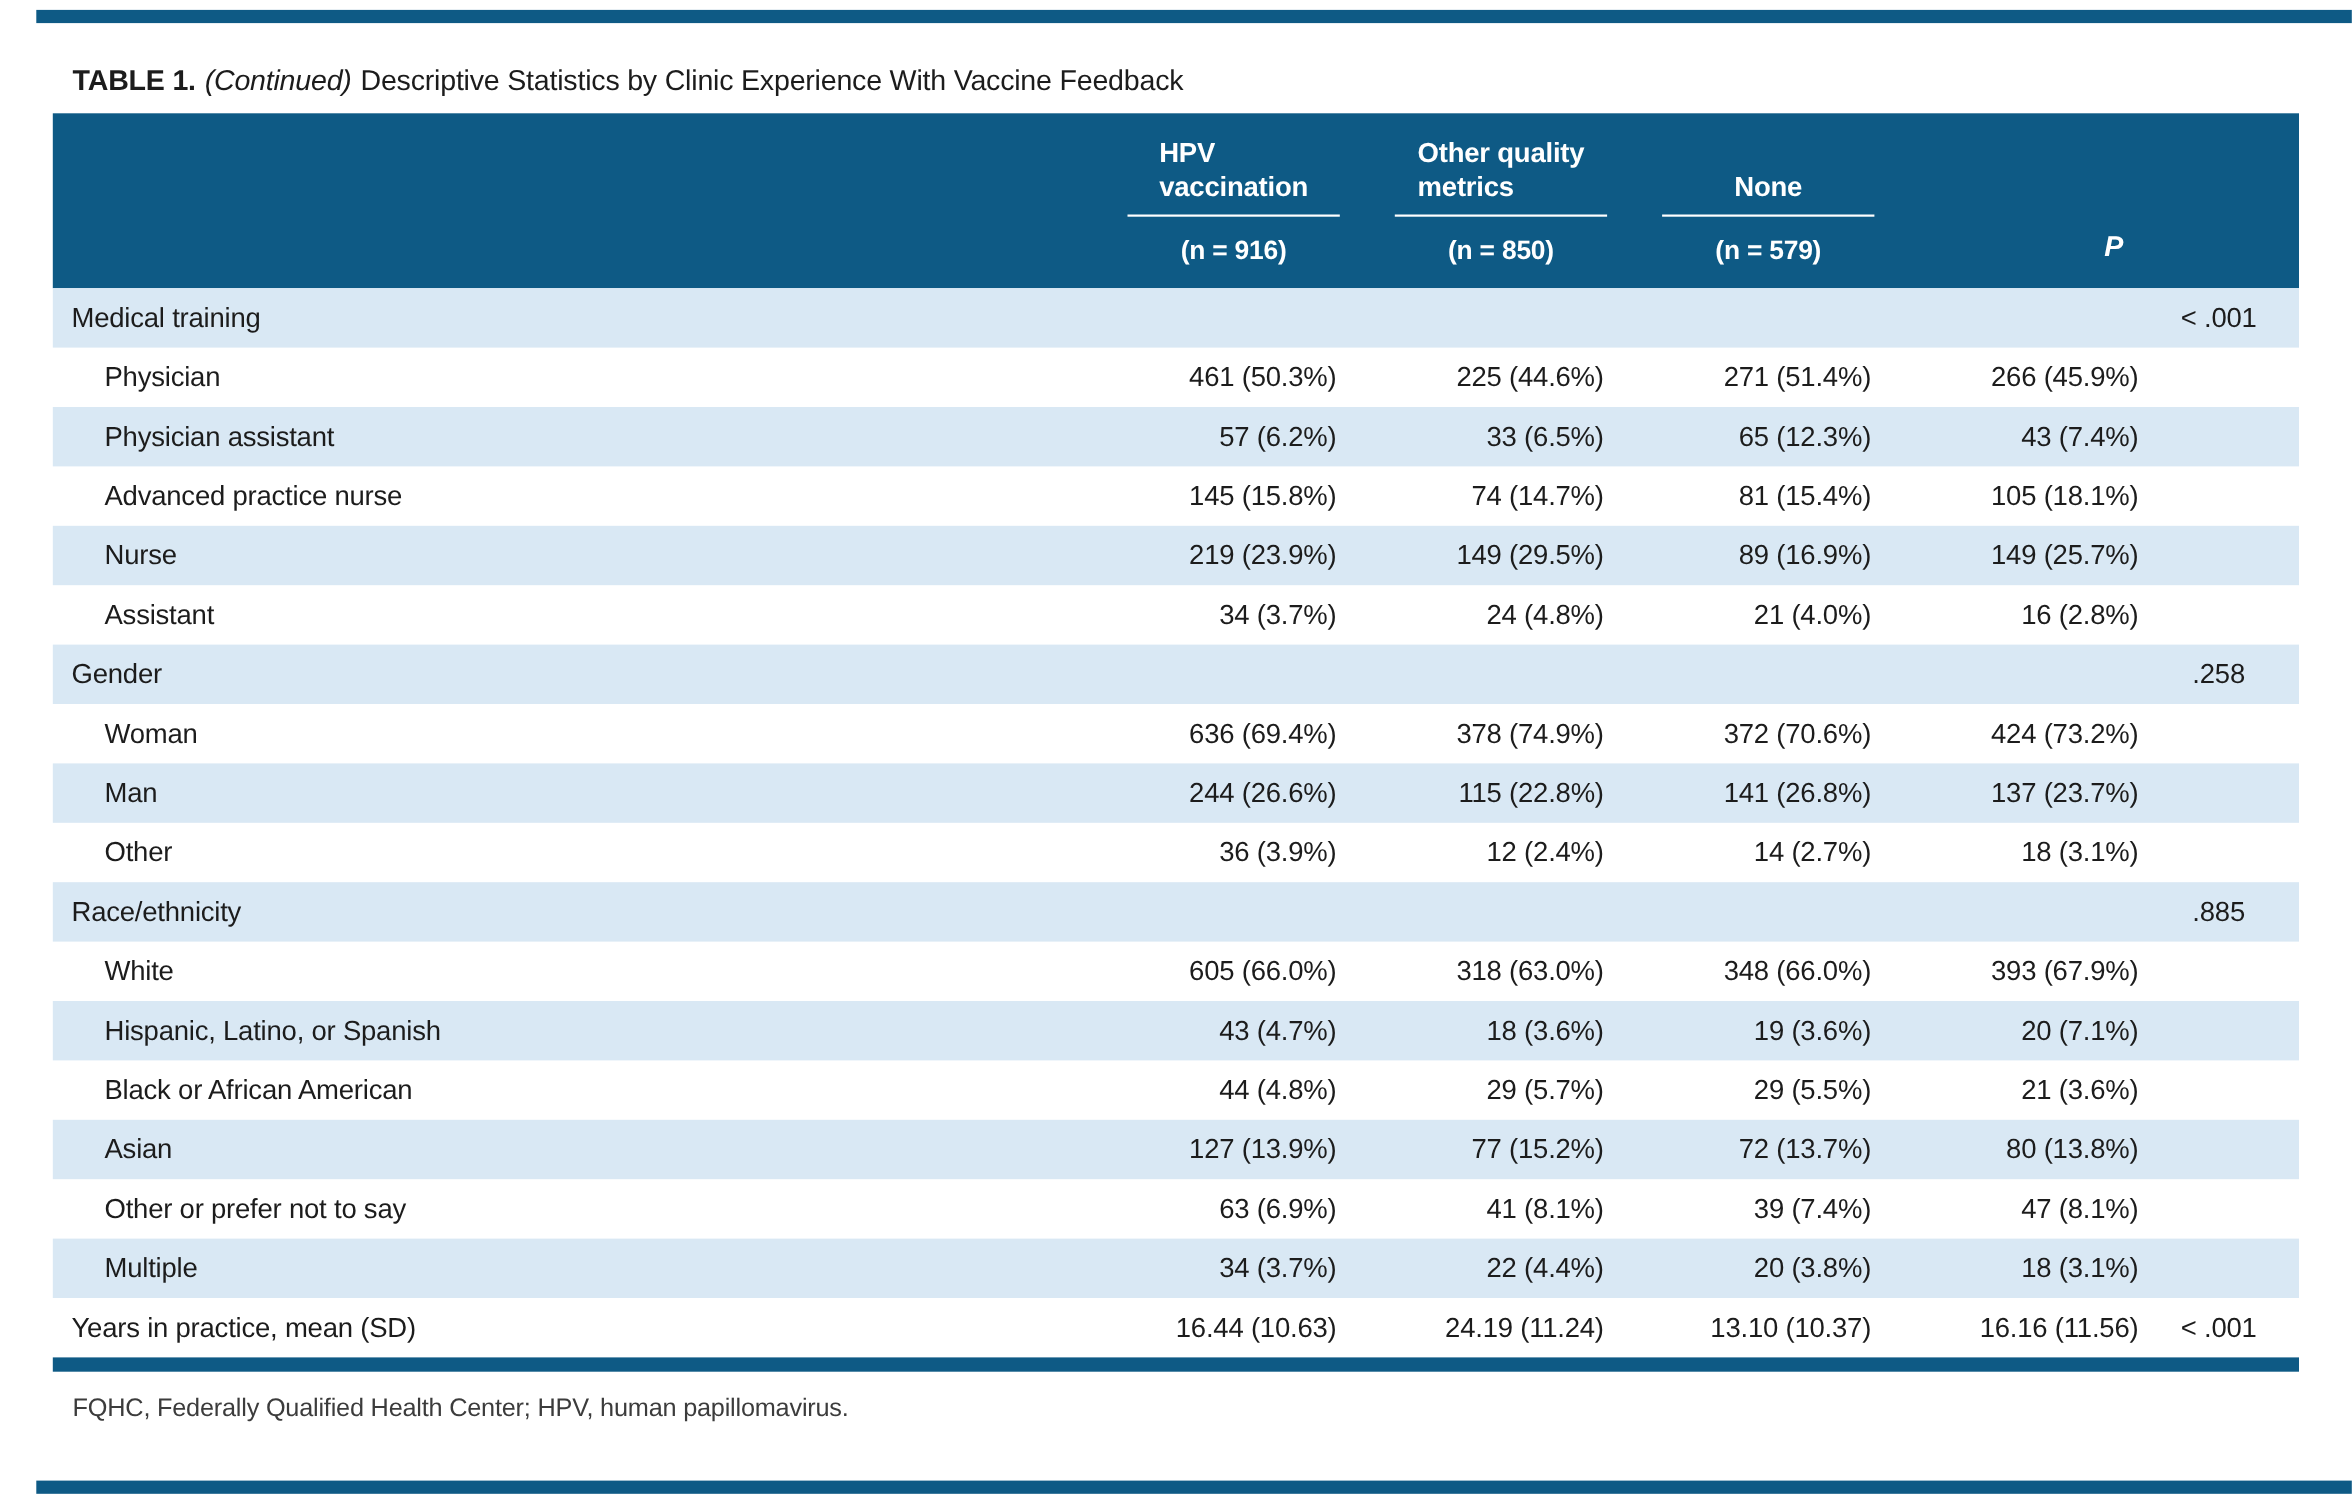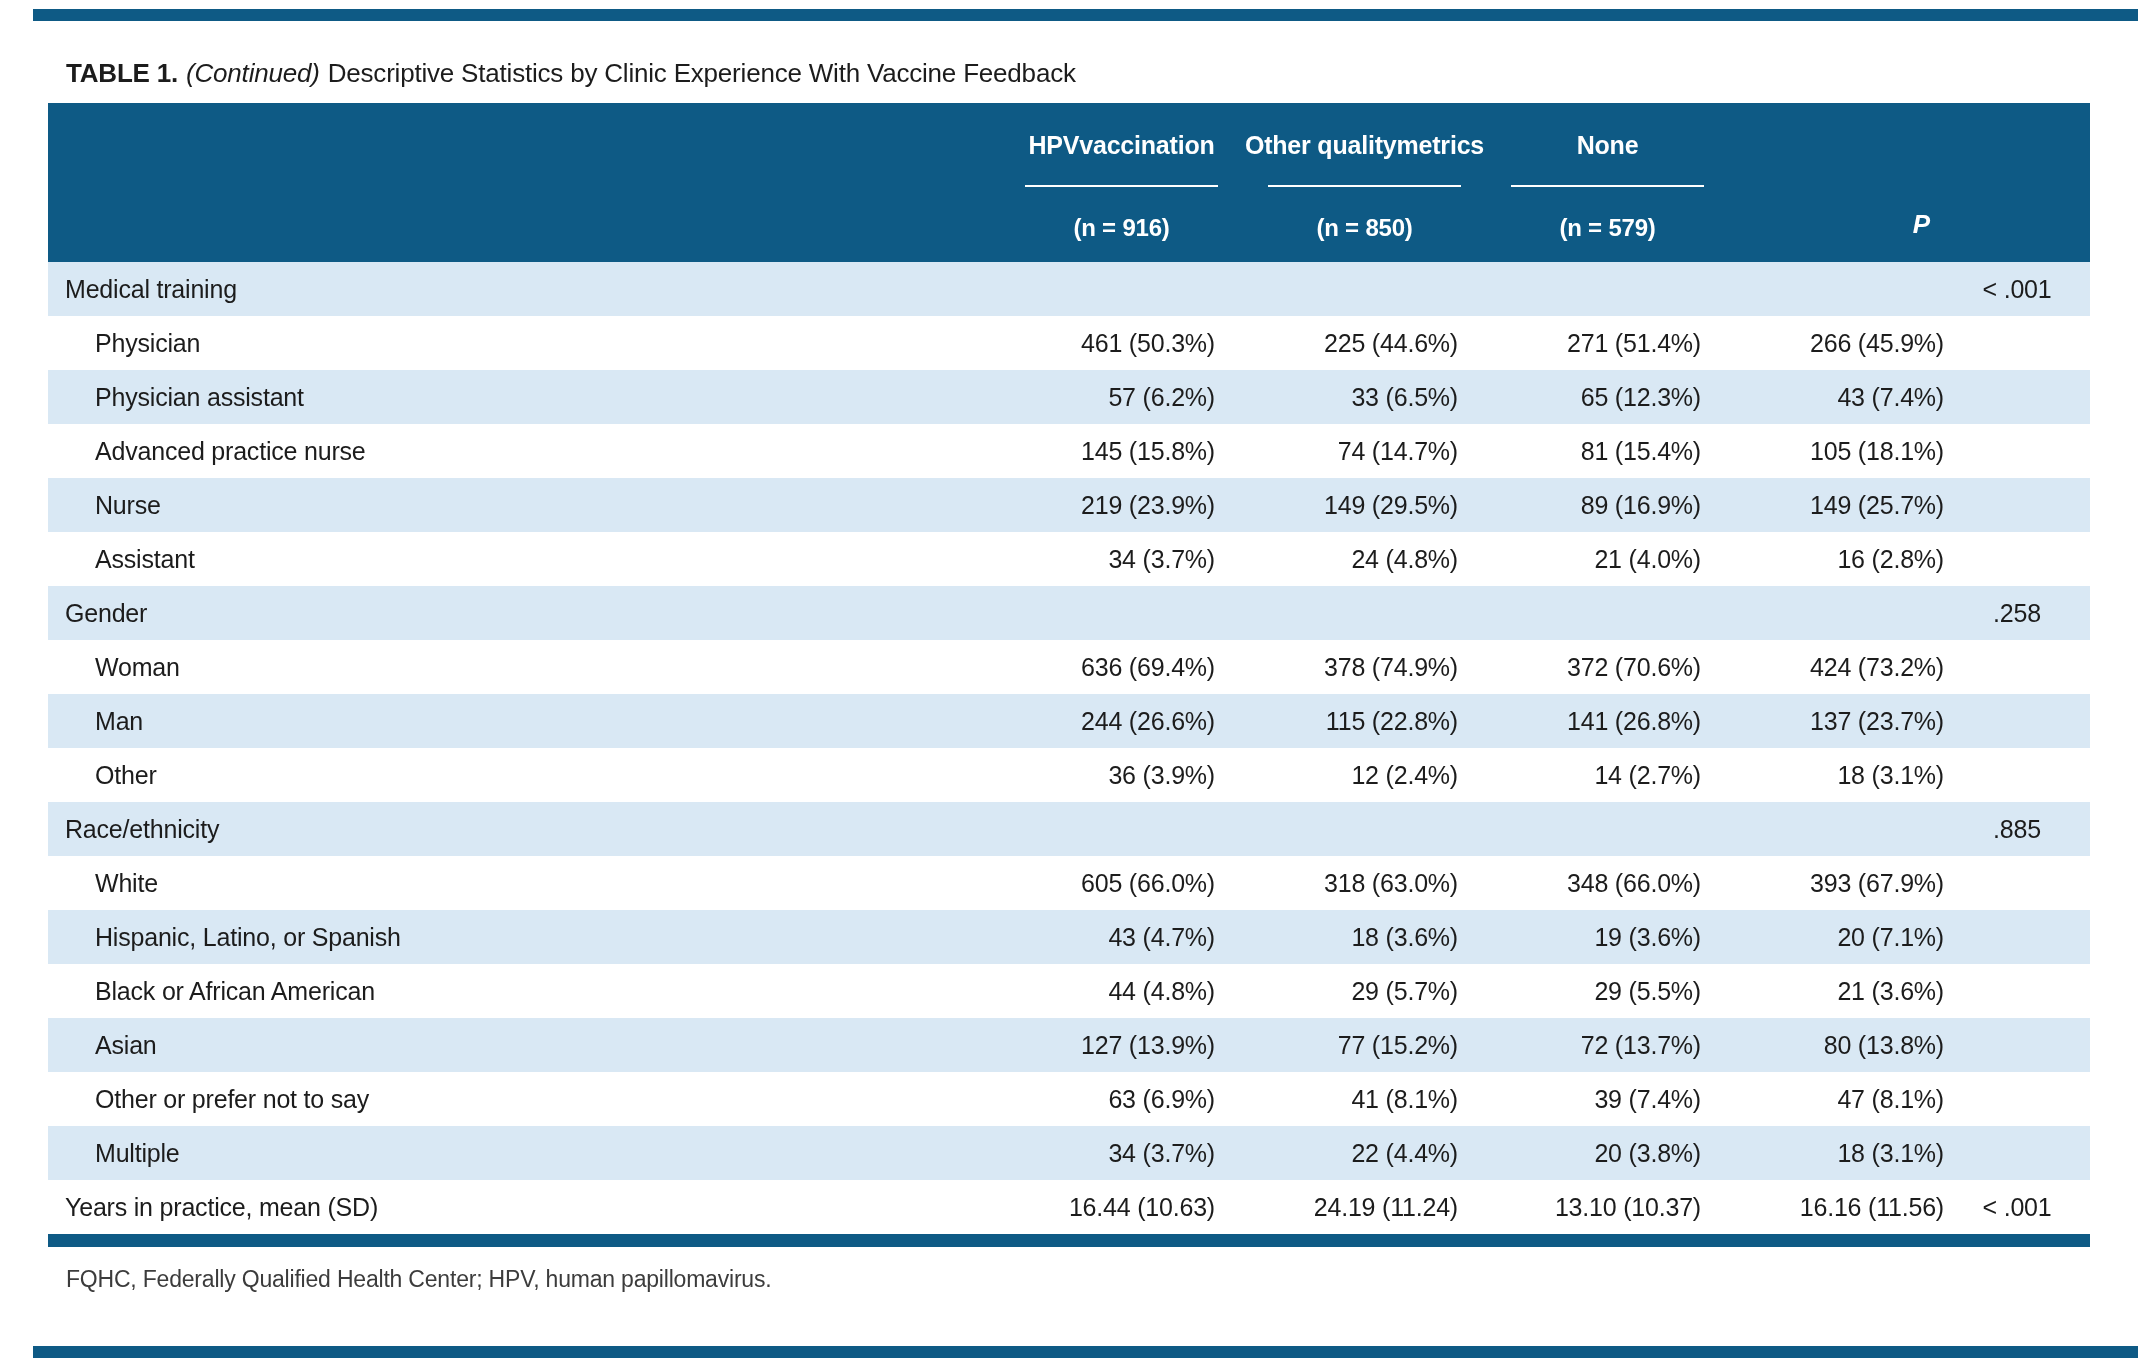--- a/index.html
+++ b/index.html
@@ -19,24 +19,24 @@
   .rule-bar.top{top:9px;}
   .rule-bar.bottom{top:1346px;}
   .title{position:absolute;top:58px;left:66px;font-size:26px;white-space:nowrap;}
   .title span + span{margin-left:8px;}
   .title .b{font-weight:bold;}
   .title .i{font-style:italic;}
   .table{position:absolute;top:103px;left:48px;width:2042px;}
   .grid-cols{display:grid;grid-template-columns:952px 243px 243px 243px 243px 118px;}
   .thead{background:var(--header-blue);color:#ffffff;height:159px;}
   .th-col{display:flex;flex-direction:column;justify-content:flex-end;align-items:center;padding-bottom:20px;}
-  .th-title{display:flex;flex-direction:row;justify-content:flex-end;align-items:center;
+  .th-title{display:flex;flex-direction:column;justify-content:flex-end;align-items:flex-start;
     font-weight:bold;font-size:25px;line-height:31px;min-height:62px;text-align:center;}
   .th-underline{width:calc(100% - 50px);height:2px;background:#ffffff;margin-top:9px;}
-  .th-n{font-weight:bold;font-size:24px;margin-top:27px;}
+  .th-n{font-weight:bold;font-size:24px;margin-top:17px;}
   .th-p{display:flex;align-items:flex-end;justify-content:flex-end;
     padding:0 42px 22px 0;font-size:26px;font-weight:bold;font-style:italic;}
   .trow{height:54px;align-items:center;font-size:25px;}
   .trow.alt{background:var(--row-blue);}
   .cell-label{padding-left:17px;white-space:nowrap;}
   .trow.indent .cell-label{padding-left:47px;}
   .cell-val{text-align:right;padding-right:28px;white-space:nowrap;font-variant-numeric:tabular-nums;}
   .cell-p{text-align:center;padding-right:28px;white-space:nowrap;}
   .bottom-rule{height:13px;background:var(--header-blue);}
   .footnote{position:absolute;top:1266px;left:66px;font-size:23px;color:var(--footnote);}

